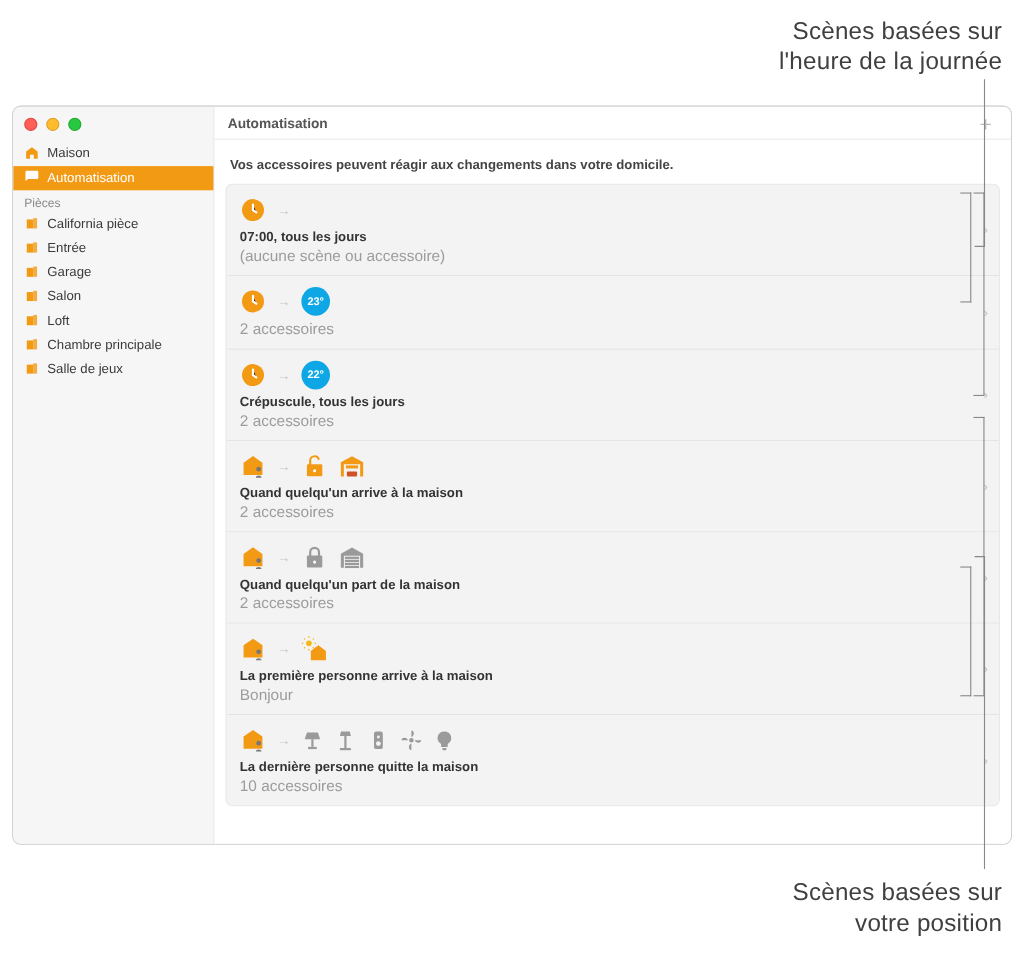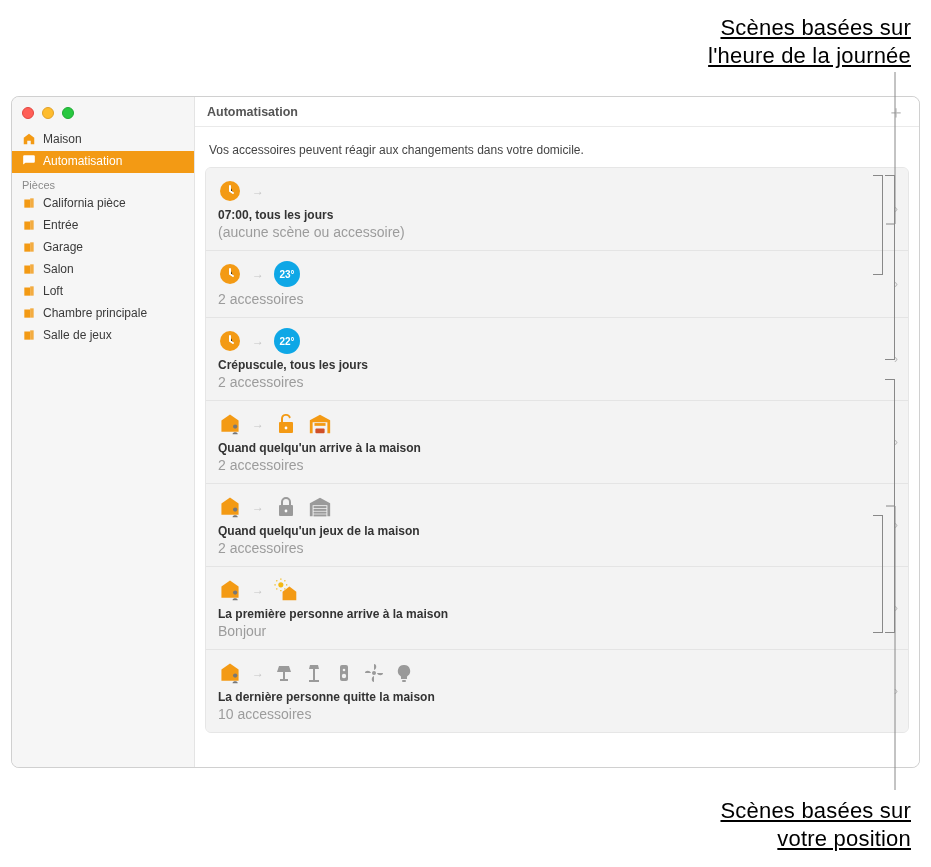--- a/index.html
+++ b/index.html
@@ -12,24 +12,23 @@
     overflow: hidden;
     position: relative;
   }
 
   
   .callout {
     position: absolute;
     text-align: right;
     font-size: 22px;
     line-height: 1.25;
-    color: #000000;
+    color: #404040;
     letter-spacing: 0.2px;
     white-space: pre-line;
-    text-decoration: underline;
   }
   .callout.top { top: 14px; right: 20px; width: 320px; }
   .callout.bottom { bottom: 15px; right: 20px; width: 320px; }
 
   
   .window {
     position: absolute;
     left: 11px;
     top: 96px;
     width: 909px;
@@ -108,21 +107,21 @@
     color: #b9b9b9;
     font-weight: 300;
     line-height: 1;
     cursor: pointer;
     padding: 0 2px;
   }
 
   .subheader {
     padding: 16px 14px 10px;
     font-size: 12px;
-    font-weight: 400;
+    font-weight: 700;
     color: #444;
   }
 
   .automations {
     margin: 0 10px;
     border: 1px solid #e6e6e6;
     border-radius: 6px;
     overflow: hidden;
     background: #f3f3f3;
   }
@@ -391,21 +390,21 @@
           <span class="ic">
             <svg viewBox="0 0 26 24">
                 <path fill="#9a9a9a" d="M2 8l11-6 11 6v14h-3V10H5v12H2z"></path>
                 <rect x="6" y="11" width="14" height="2.2" fill="#9a9a9a"></rect>
                 <rect x="6" y="14" width="14" height="2.2" fill="#9a9a9a"></rect>
                 <rect x="6" y="17" width="14" height="2.2" fill="#9a9a9a"></rect>
                 <rect x="6" y="20" width="14" height="2.2" fill="#9a9a9a"></rect>
               </svg>
           </span>
         </div>
-        <div class="row-title">Quand quelqu'un jeux de la maison</div>
+        <div class="row-title">Quand quelqu'un part de la maison</div>
         <div class="row-sub">2 accessoires</div>
         <span class="chev">›</span>
       </div>
 
       <div class="auto-row">
         <div class="row-icons">
           <span class="ic">
             <svg viewBox="0 0 28 28">
                 <path fill="#f39a14" d="M14 3l10 7v13H4V10z"></path>
                 <circle cx="20" cy="17" r="2.5" fill="#777"></circle>

